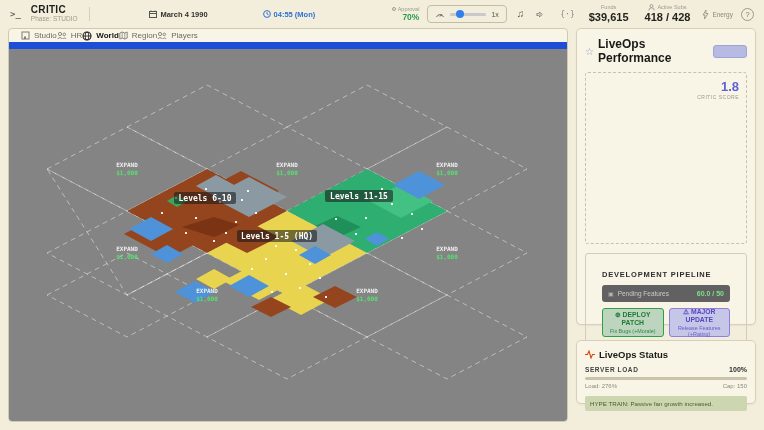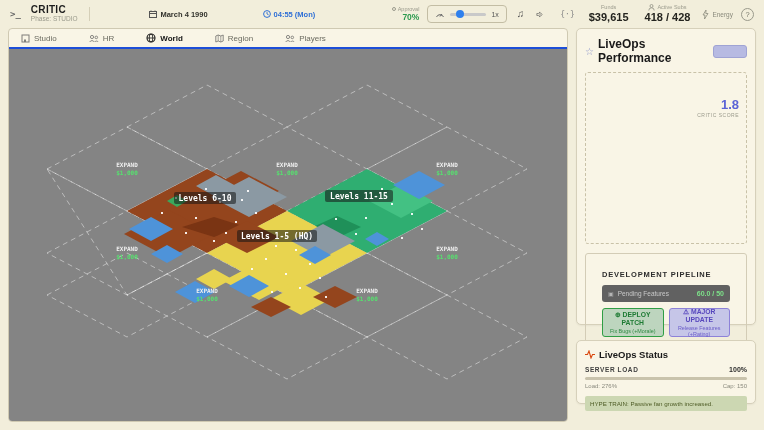--- a/index.html
+++ b/index.html
@@ -33,39 +33,39 @@
   .stat { text-align:center; line-height:1.25; margin:0 4px; }
   .stat .lbl { font-size:5.5px; color:#9a9a8c; display:flex; align-items:center; gap:2px; justify-content:center;}
   .stat .val { font-size:11px; font-weight:bold; color:#24241f; }
   .energy-chip { display:flex; align-items:center; gap:3px; font-size:6.5px; color:#8a8a7c; }
   .help-btn { width:13px; height:13px; border:1px solid #9a9a8c; border-radius:50%;
     font-size:7.5px; color:#77776a; display:flex; align-items:center; justify-content:center; }
 
   
   .map-panel { position:absolute; left:8px; top:28px; width:560px; height:394px;
     background:#f9f5e6; border:1px solid #cfc9b2; border-radius:4px; overflow:hidden; }
-  .tabbar { height:20px; display:flex; align-items:center; gap:32px; padding:0 12px;
-    border-bottom:2px solid #1d4ed8; }
+  .tabbar { height:20px; display:flex; align-items:center; gap:0; padding:0 12px;
+    border-bottom:7px solid #1d4ed8; }
   .tab { display:flex; align-items:center; gap:4px; font-size:8px; color:#6b6b60; }
   .tab svg { opacity:.75; }
   .tab.active { font-weight:bold; color:#161616; }
   .tab.active svg { opacity:1; }
   .map-wrap { width:558px; height:322px; background:#848484; }
 
   
   .card { position:absolute; left:576px; width:180px; background:#f9f5e6;
     border:1px solid #d6d0ba; border-radius:5px; padding:8px; box-shadow:0 1px 2px rgba(0,0,0,.05); }
   .card.perf { top:28px; height:297px; }
   .card.status { top:340px; height:64px; }
   .card-head { display:flex; align-items:center; gap:4px; }
   .star { color:#8b93c9; font-size:10px; }
   .card-title { font-size:12px; font-weight:bold; color:#191919; }
   .lav-btn { margin-left:auto; width:38px; height:13px; background:#b7bae2; border:1px solid #9fa3d4; border-radius:3px; }
   .score-panel { margin-top:7px; height:172px; border:1px dashed #c9c2a8; border-radius:3px; position:relative; }
-  .score-block { position:absolute; right:7px; top:24px; text-align:right; }
+  .score-block { position:absolute; right:7px; top:6px; text-align:right; }
   .critic-score { font-size:13px; font-weight:bold; color:#5b63d6; }
   .critic-lbl { font-size:5px; color:#9a9a8c; letter-spacing:.5px; }
   .pipeline { margin-top:9px; border:1px solid #d3ccb6; border-radius:3px; padding:16px; }
   .pipe-title { font-size:7.5px; font-weight:bold; color:#2d2d2d; letter-spacing:.8px; }
   .pend-bar { margin-top:6px; height:17px; background:#616161; border-radius:3px;
     display:flex; align-items:center; padding:0 6px; gap:4px; }
   .pend-icon { font-size:6px; color:#b5b5b5; }
   .pend-lbl { font-size:6.5px; color:#c9c9c9; }
   .pend-val { margin-left:auto; font-size:7px; font-weight:bold; color:#7de089; }
   .btn-row { margin-top:6px; display:grid; grid-template-columns:1fr 1fr; gap:5px; }

